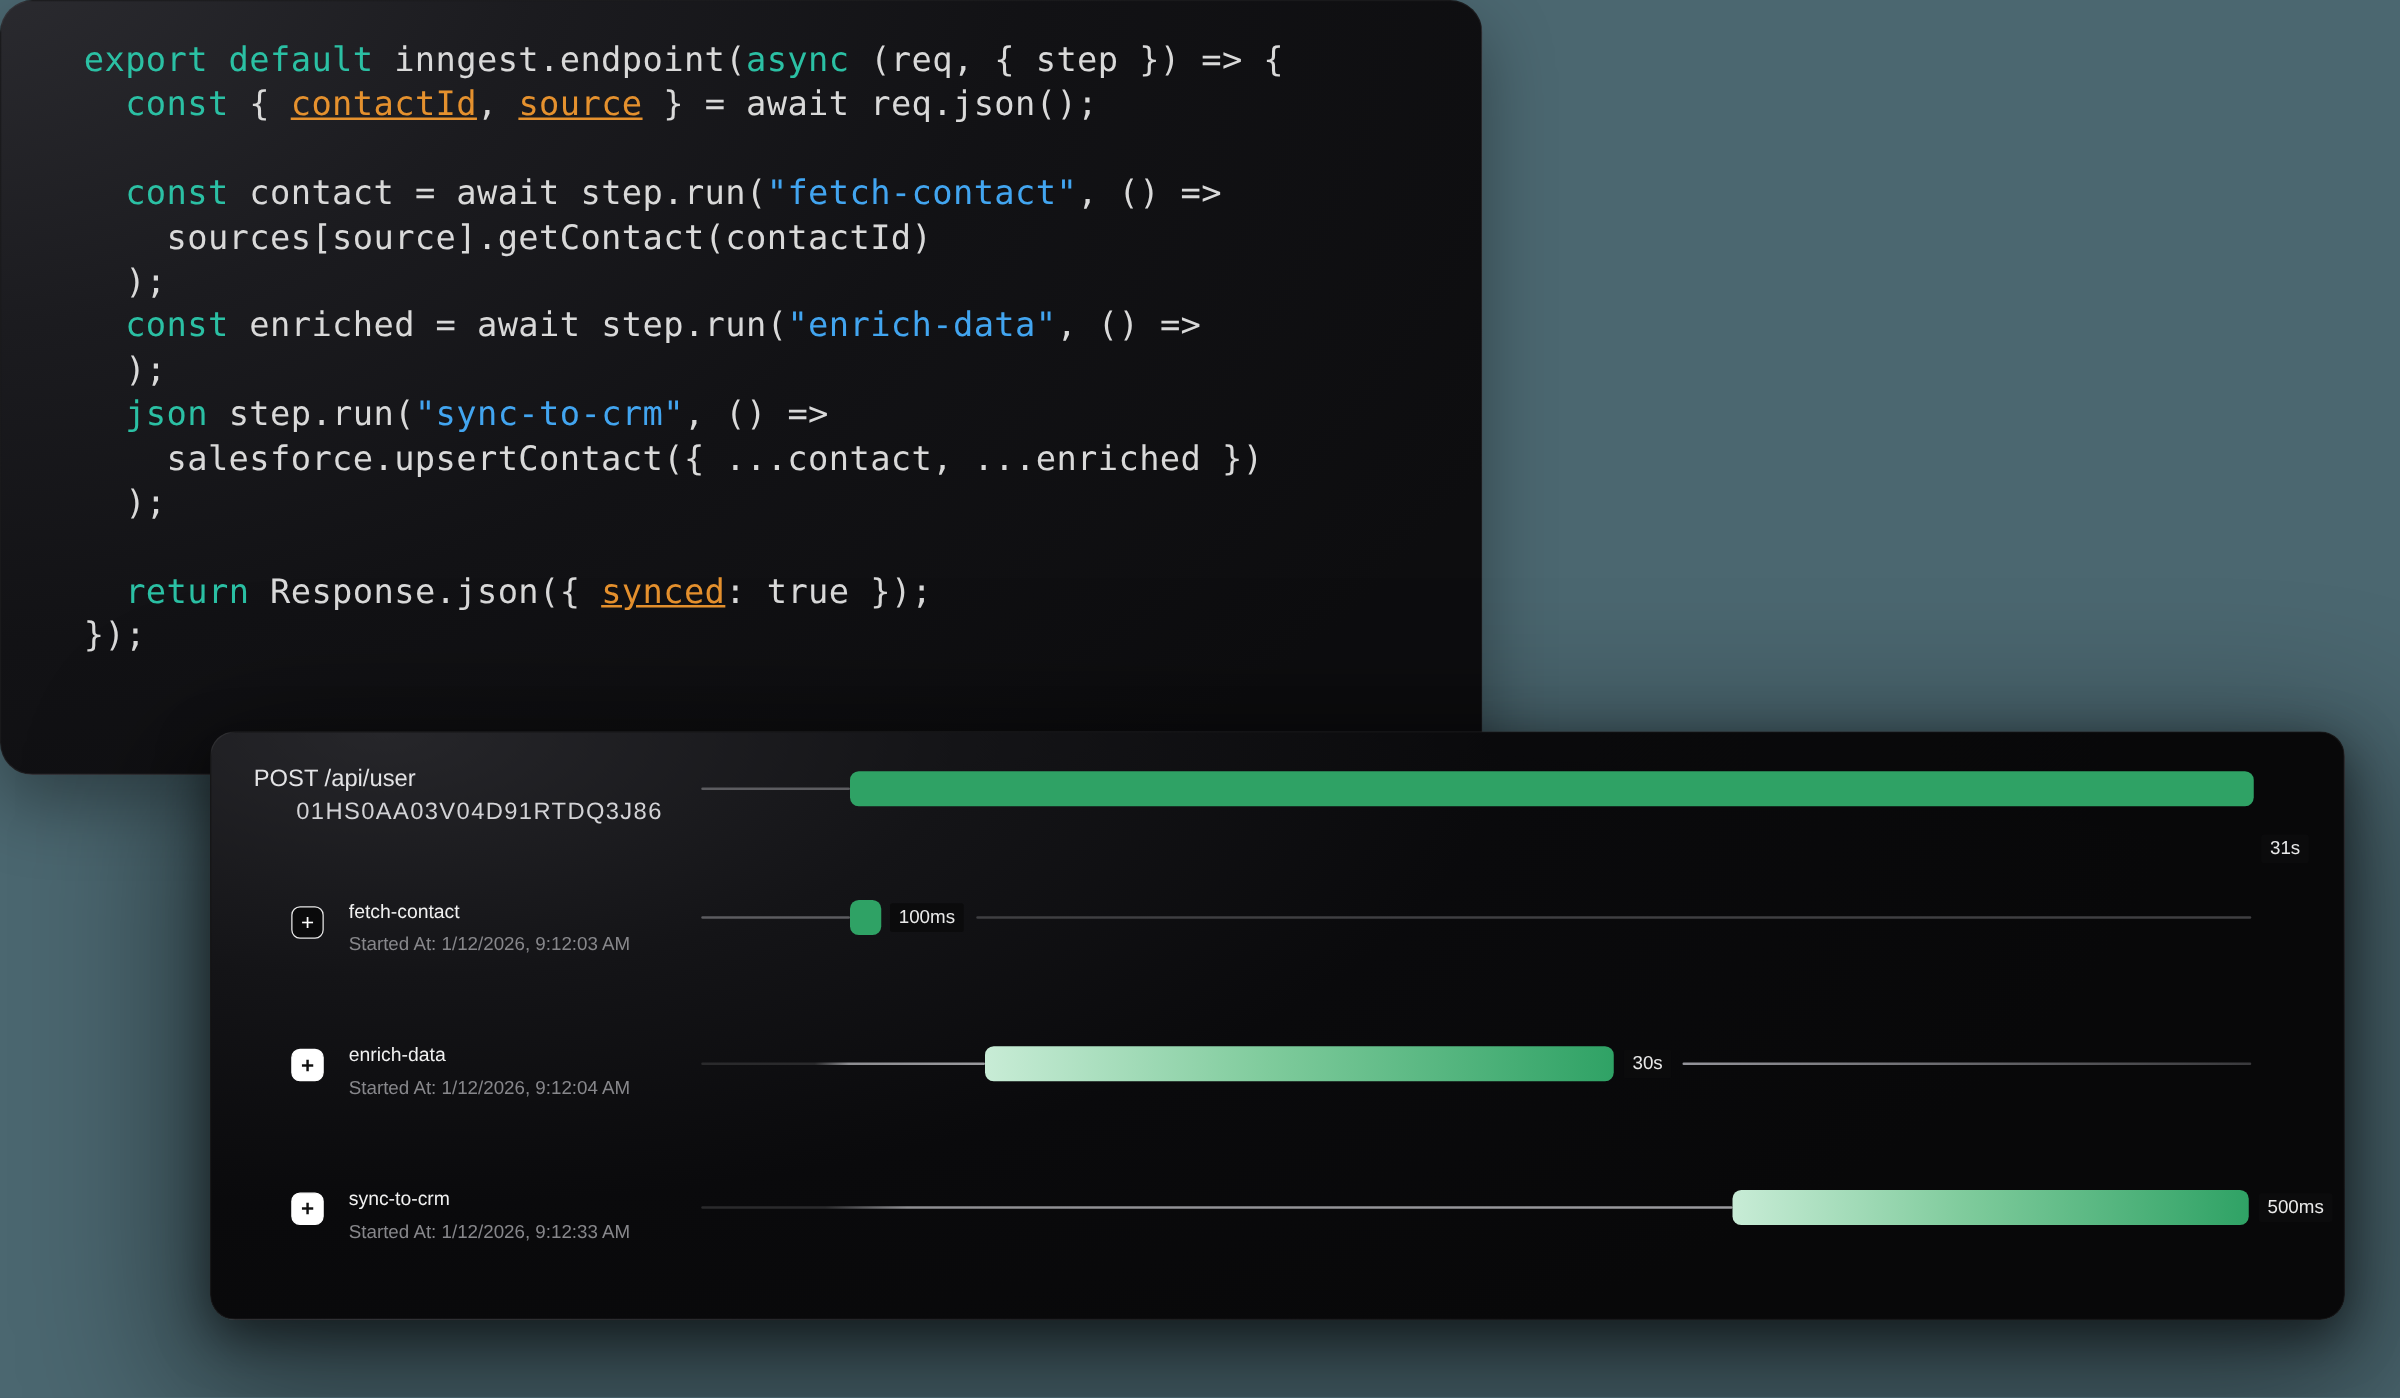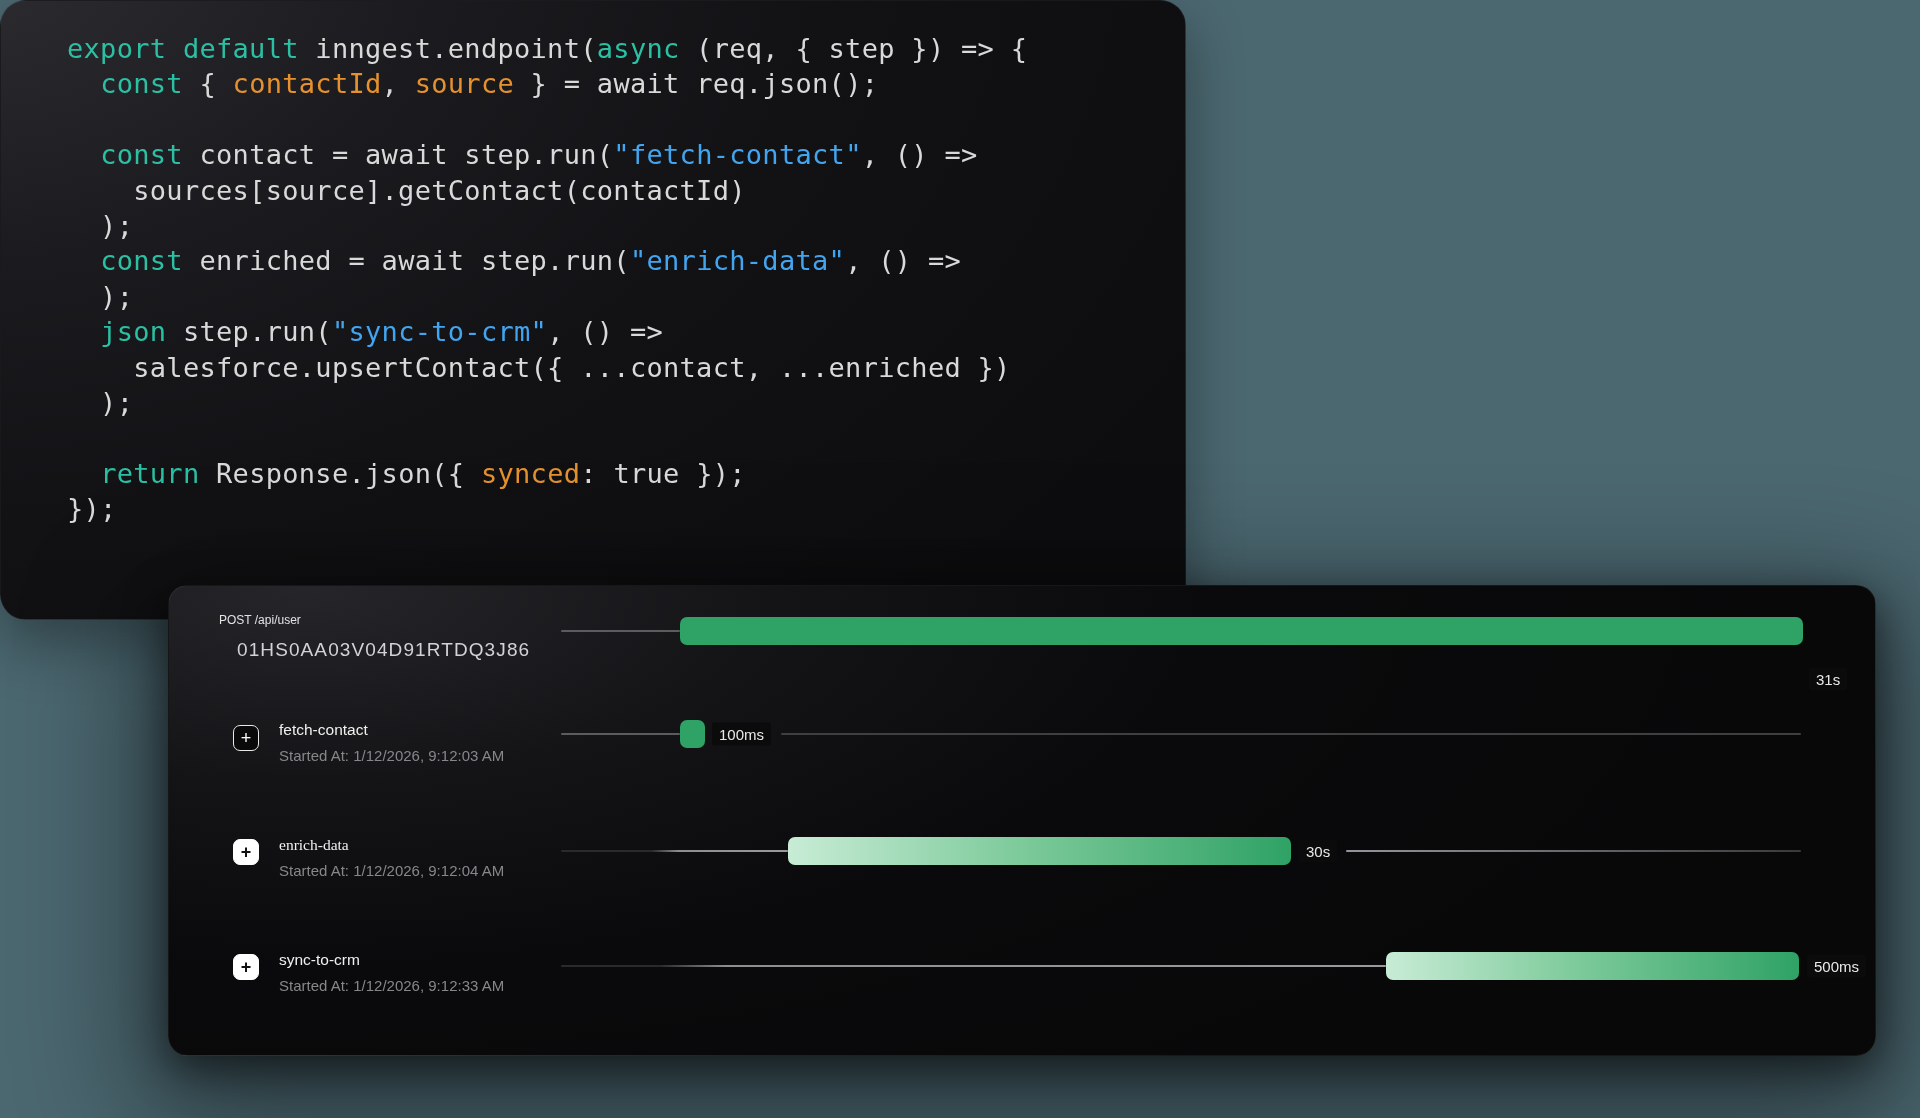--- a/index.html
+++ b/index.html
@@ -10,32 +10,32 @@
   .code-panel{position:absolute;left:0;top:0;width:1186px;height:620px;border-radius:26px;
     background:radial-gradient(120% 150% at -5% -10%, #2e2e33 0%, #1b1b1f 35%, #121215 62%, #0d0d0f 100%);
     box-shadow:0 24px 55px rgba(0,0,0,.35);
     border:1px solid rgba(255,255,255,.05);
     box-sizing:border-box;z-index:1;}
   .code-block{position:absolute;left:66px;top:30px;
     font-family:"DejaVu Sans Mono","Liberation Mono",monospace;
     font-size:27px;line-height:35.4px;letter-spacing:.3px;color:#d9d9d9;}
   .code-line{white-space:pre;height:35.4px;}
   .tk-kw{color:#2bc0a4;margin-top:42px;}
-  .tk-prop{color:#e5912e;}
+  .tk-prop{color:#e5912e;text-decoration:underline;}
   .tk-str{color:#42a5f0;}
   .tk-plain{color:#d9d9d9;}
 
   
   .trace-panel{position:absolute;left:168px;top:585px;width:1708px;height:471px;border-radius:20px;
     background:radial-gradient(85% 130% at 8% 0%, #26262a 0%, #141417 32%, #0a0a0c 62%, #080809 100%);
     border:1px solid rgba(255,255,255,.06);
     box-shadow:0 12px 40px rgba(0,0,0,.55), 0 40px 120px 30px rgba(0,0,0,.45);
     box-sizing:border-box;z-index:2;}
 
-  .req-method{position:absolute;left:50px;top:27px;font-size:12px;color:#e3e3e5;}
+  .req-method{position:absolute;left:34px;top:27px;font-size:19px;color:#e3e3e5;}
   .req-id{position:absolute;left:68px;top:53px;font-size:19px;color:#d3d3d6;letter-spacing:1.1px;}
 
   .step-title{position:absolute;left:110px;font-size:15.5px;color:#f0f0f0;}
   .step-sub{position:absolute;left:110px;font-size:15px;color:#87878b;}
 
   .expand-btn{position:absolute;left:64px;width:26px;height:26px;border-radius:7px;
     display:flex;align-items:center;justify-content:center;
     font-size:18px;line-height:1;box-sizing:border-box;cursor:pointer;}
   .expand-dark{background:#0a0a0b;border:1.5px solid #e9e9e9;color:#ffffff;}
   .expand-light{background:#ffffff;border:1.5px solid #ffffff;color:#111111;font-weight:700;}
@@ -97,21 +97,21 @@
       <div class="tl-line ln-plain" style="left:392px;top:147px;width:119px;"></div>
       <div class="tl-bar bar-solid" style="left:511px;top:134px;width:25px;"></div>
       <div class="dur-chip" style="left:543px;top:148px;">100ms</div>
       <div class="tl-line ln-dim" style="left:612px;top:147px;width:1020px;"></div>
     </div>
 
     <div>
       <div class="expand-btn expand-light" style="top:253px;">
         <span>+</span>
       </div>
-      <div class="step-title" style="top:250px;font-family:Liberation Serif, serif;">enrich-data</div>
+      <div class="step-title" style="top:250px;">enrich-data</div>
       <div class="step-sub" style="top:276px;">Started At: 1/12/2026, 9:12:04 AM</div>
       <div class="tl-line ln-r3" style="left:392px;top:264px;width:227px;"></div>
       <div class="tl-bar bar-grad" style="left:619px;top:251px;width:503px;"></div>
       <div class="dur-chip" style="left:1130px;top:265px;">30s</div>
       <div class="tl-line ln-fade-r" style="left:1177px;top:264px;width:455px;"></div>
     </div>
 
     <div>
       <div class="expand-btn expand-light" style="top:368px;">
         <span>+</span>

